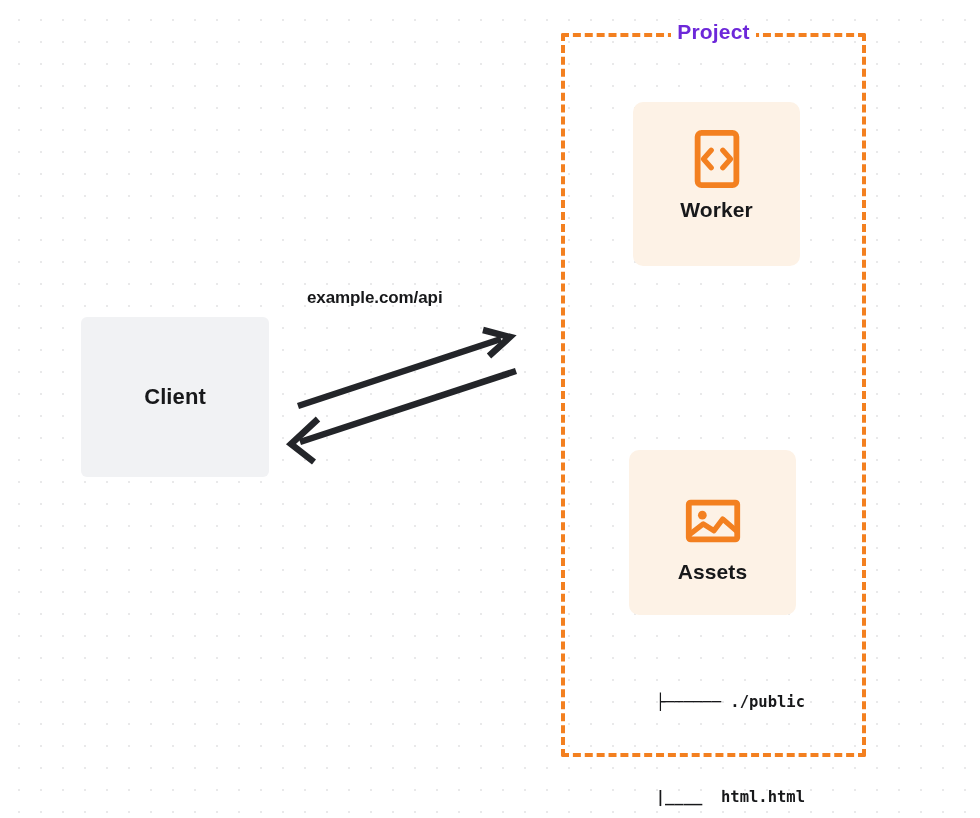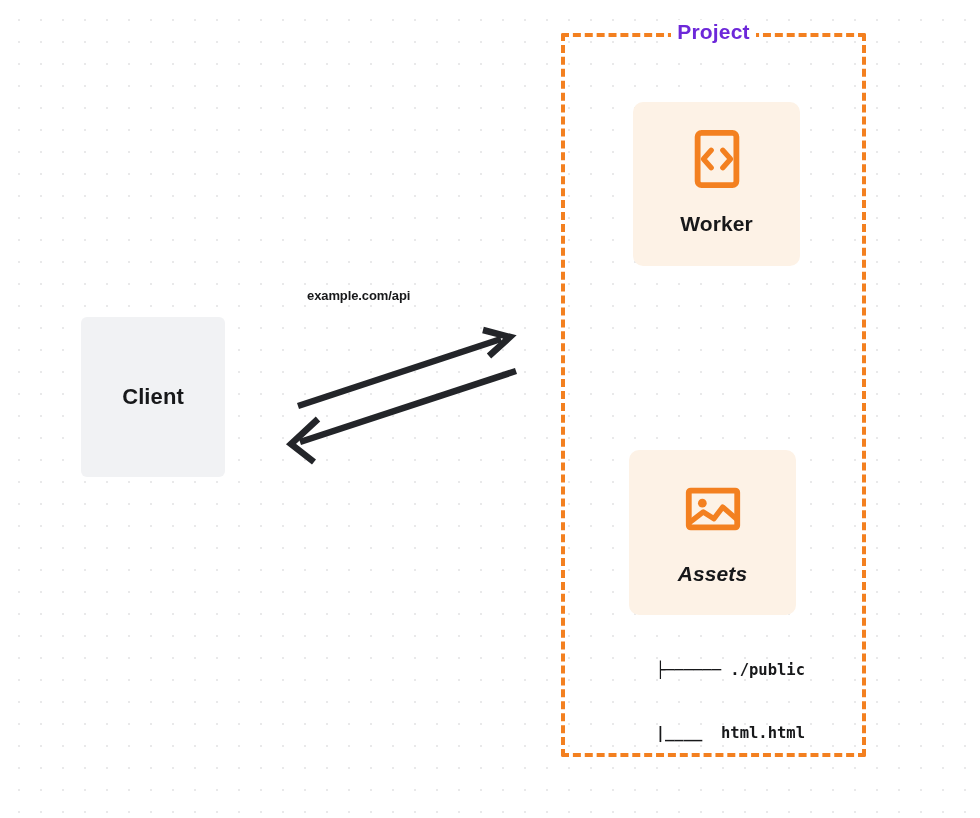--- a/index.html
+++ b/index.html
@@ -22,21 +22,21 @@
     background-image: radial-gradient(circle, #e9e9ea 1.35px, rgba(255,255,255,0) 1.45px);
     background-size: 22px 22px;
     background-position: 8px 9px;
   }
 
   
   #client-box {
     position: absolute;
     left: 81px;
     top: 317px;
-    width: 144px;
+    width: 188px;
     height: 160px;
     background: #f1f2f4;
     border-radius: 6px;
     display: flex;
     align-items: center;
     justify-content: center;
   }
   #client-box .box-label {
     font-size: 22px;
     font-weight: bold;
@@ -51,21 +51,21 @@
     top: 0;
     width: 980px;
     height: 818px;
     pointer-events: none;
   }
 
   #request-label {
     position: absolute;
     left: 307px;
     top: 288px;
-    font-size: 13px;
+    font-size: 17px;
     font-weight: bold;
     color: #17181a;
     letter-spacing: -0.1px;
     white-space: nowrap;
   }
 
   
   #project-container {
     position: absolute;
     left: 561px;
@@ -110,30 +110,29 @@
     top: 102px;
     width: 167px;
     height: 164px;
     padding-top: 26px;
   }
   #assets-card {
     left: 629px;
     top: 450px;
     width: 167px;
     height: 165px;
-    padding-top: 28px;
-    font-style: italic;
+    padding-top: 40px;
   }
   .service-card .card-icon {
     width: 62px;
     height: 62px;
     display: block;
   }
   .service-card .card-label {
-    margin-top: 22px;
+    margin-top: 8px;
     font-size: 21px;
     font-weight: bold;
     color: #17181a;
     letter-spacing: 0.1px;
   }
 
   
   #file-tree {
     position: absolute;
     left: 600px;
@@ -142,20 +141,21 @@
     font-family: "DejaVu Sans Mono", monospace;
     font-size: 15.5px;
     font-weight: bold;
     color: #17181a;
     line-height: 21px;
     white-space: pre;
     text-align: right;
   }
   #file-tree .tree-line {
     display: block;
+    margin-top: 32px;
   }
 </style>
 </head>
 <body>
 
 <div id="canvas">
 
   <div id="client-box">
     <span class="box-label">Client</span>
   </div>

